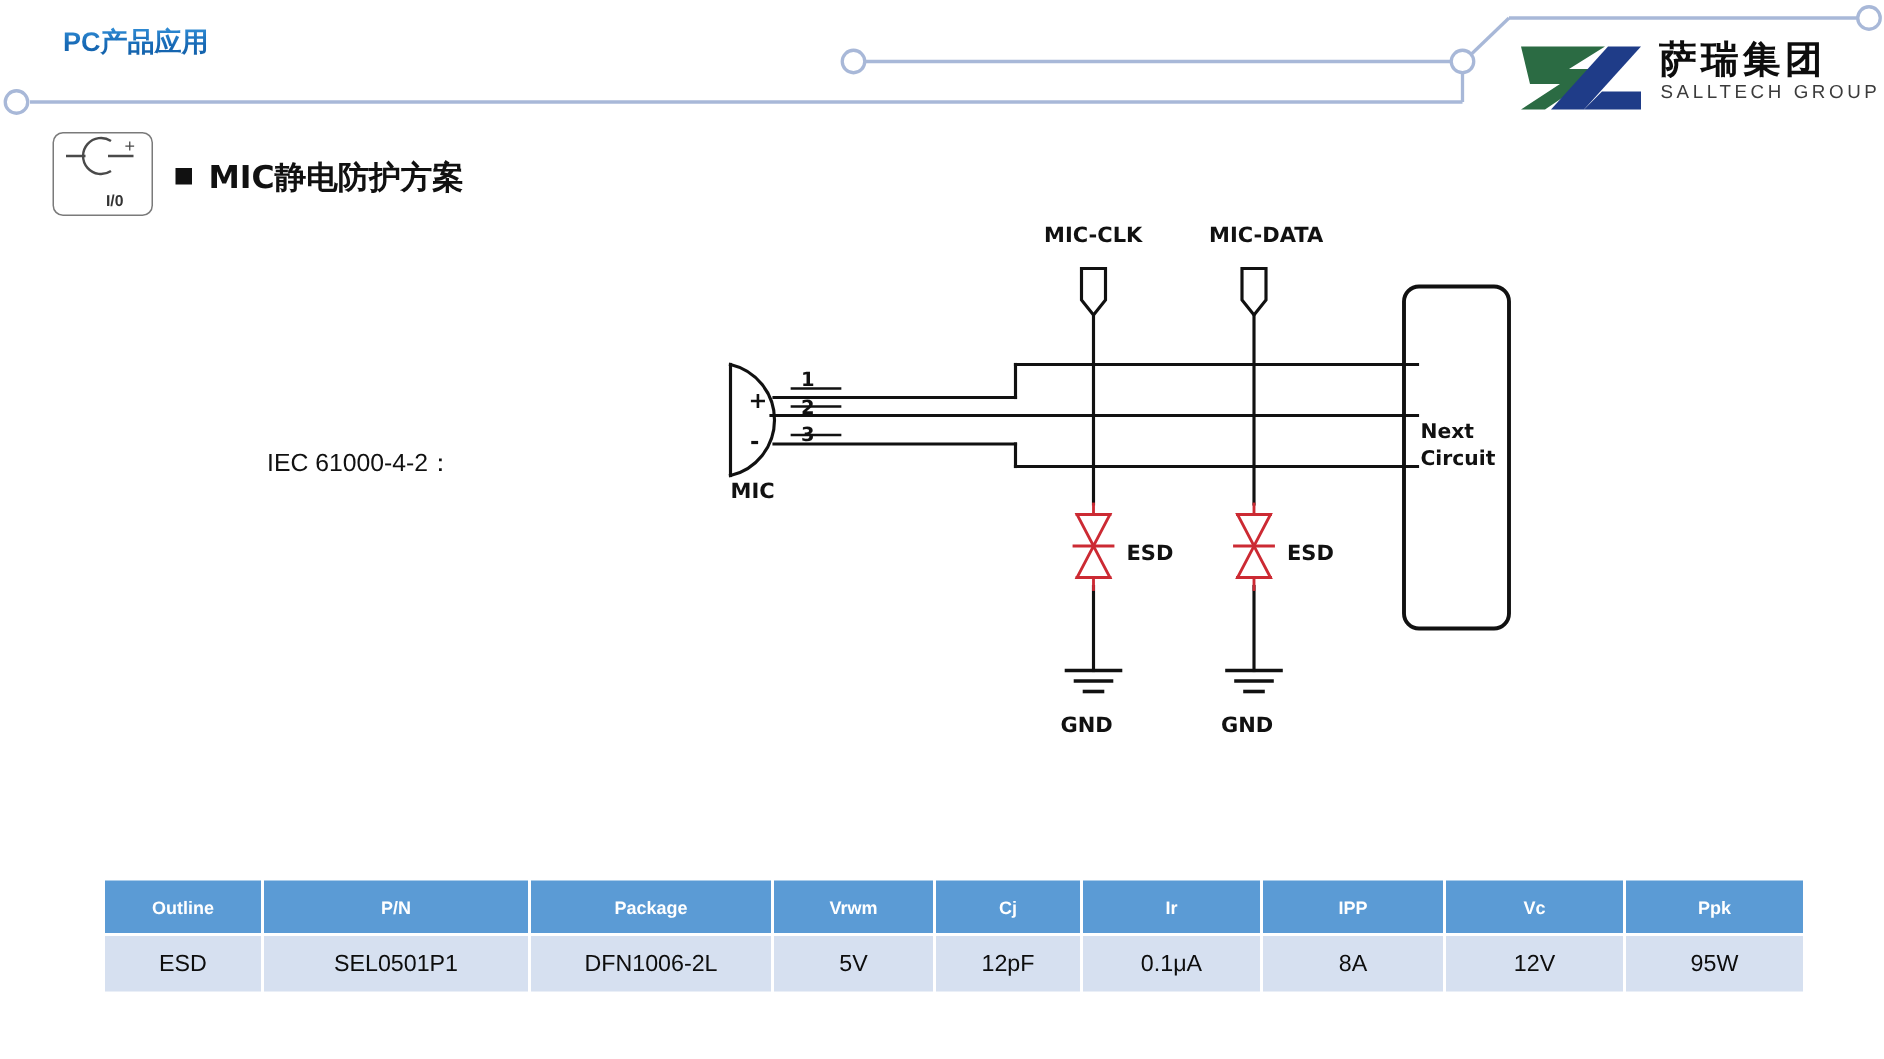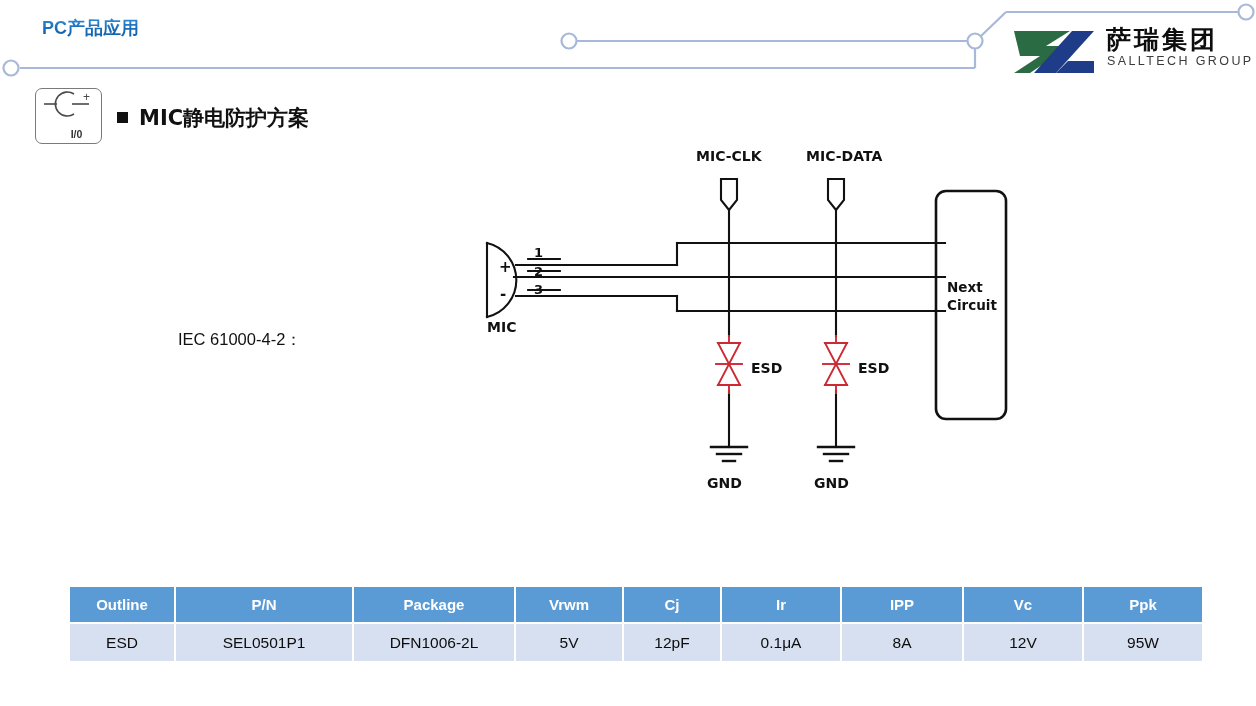--- a/index.html
+++ b/index.html
@@ -51,36 +51,36 @@
   }
   #subtitle-bullet{left:117px;top:112px;width:11px;height:11px;background:#111;}
   #subtitle-text{
     left:139px;top:104px;
     font-size:21px;font-weight:bold;color:#111;white-space:nowrap;
     font-family:"DejaVu Sans","Liberation Sans",sans-serif;
   }
 
   
   #iec-note{
-    left:178px;top:326px;
+    left:178px;top:296px;
     font-size:16.5px;color:#111;line-height:26px;white-space:nowrap;
   }
 
   
   #schematic{left:0;top:0;}
 
   
   #spec-table{
     left:68px;top:585px;width:1120px;
     border-collapse:separate;border-spacing:2px 2px;
     table-layout:fixed;
   }
   #spec-table th{
     background:#5B9BD5;color:#fff;
-    font-size:15px;font-weight:bold;
+    font-size:12px;font-weight:bold;
     height:33px;text-align:center;vertical-align:middle;
     border:0;
   }
   #spec-table td{
     background:#D6E0F0;color:#0d0d0d;
     font-size:15.5px;font-weight:normal;
     height:35px;text-align:center;vertical-align:middle;
     border:0;
   }
 </style>

